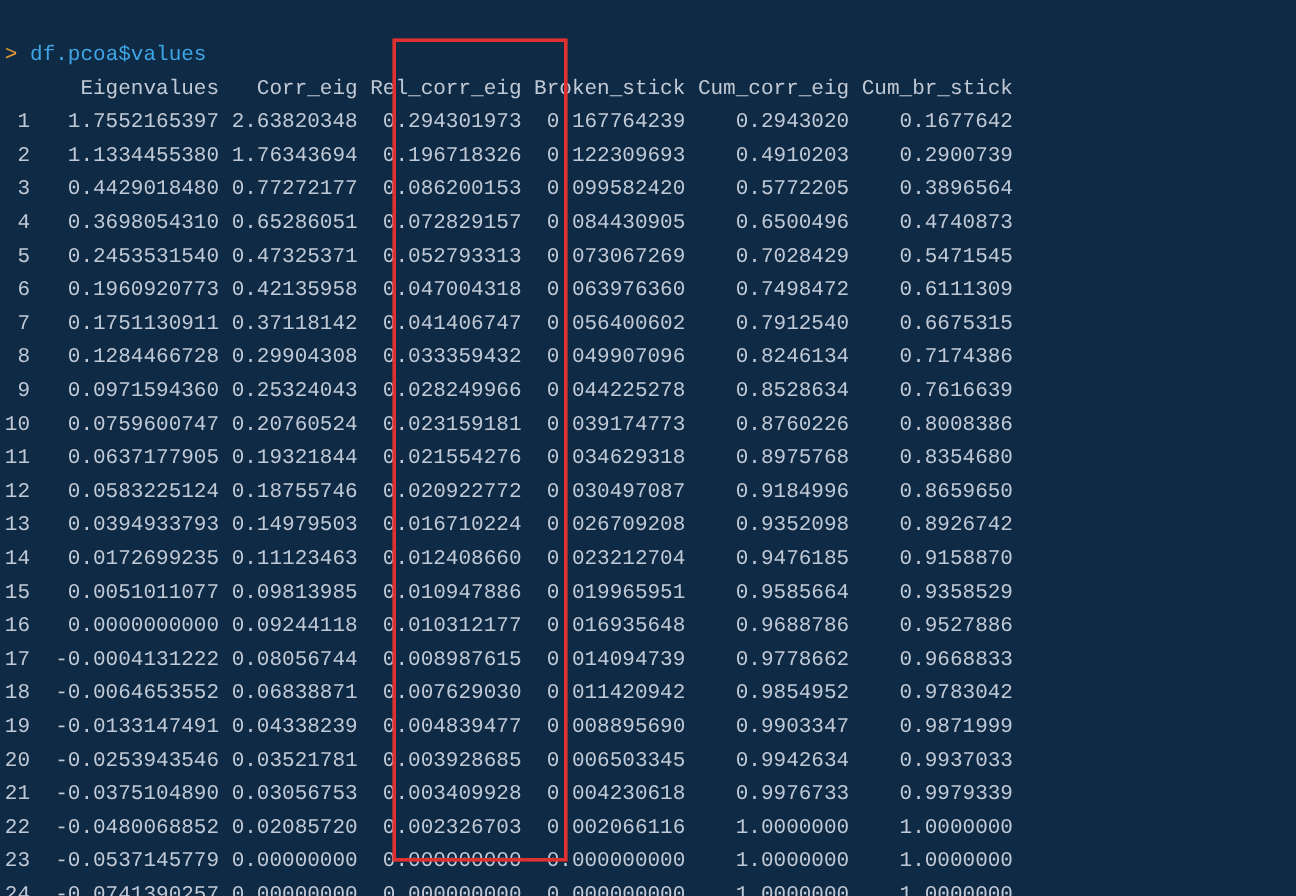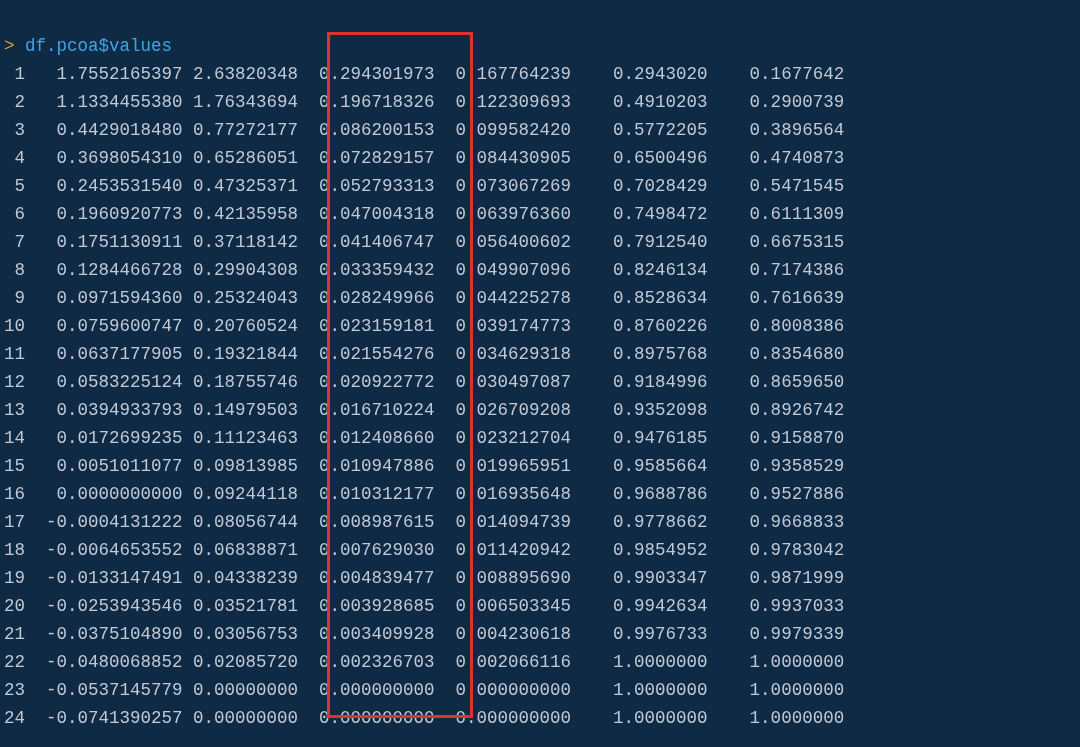--- a/index.html
+++ b/index.html
@@ -26,21 +26,21 @@
     position: absolute;
     border: 3px solid #e03131;
     pointer-events: none;
   }
 </style>
 </head>
 <body>
 
 <div class="console">
 <span class="prompt-line"><span class="prompt-sym">&gt;</span> <span class="prompt-cmd">df.pcoa$values</span></span>
-<span id="rows-container"> 1   1.7552165397 2.63820348  0.294301973  0.167764239    0.2943020    0.1677642
+<span id="hdr" class="hdr-row">      Eigenvalues   Corr_eig Rel_corr_eig Broken_stick Cum_corr_eig Cum_br_stick</span><span id="rows-container"> 1   1.7552165397 2.63820348  0.294301973  0.167764239    0.2943020    0.1677642
  2   1.1334455380 1.76343694  0.196718326  0.122309693    0.4910203    0.2900739
  3   0.4429018480 0.77272177  0.086200153  0.099582420    0.5772205    0.3896564
  4   0.3698054310 0.65286051  0.072829157  0.084430905    0.6500496    0.4740873
  5   0.2453531540 0.47325371  0.052793313  0.073067269    0.7028429    0.5471545
  6   0.1960920773 0.42135958  0.047004318  0.063976360    0.7498472    0.6111309
  7   0.1751130911 0.37118142  0.041406747  0.056400602    0.7912540    0.6675315
  8   0.1284466728 0.29904308  0.033359432  0.049907096    0.8246134    0.7174386
  9   0.0971594360 0.25324043  0.028249966  0.044225278    0.8528634    0.7616639
 10   0.0759600747 0.20760524  0.023159181  0.039174773    0.8760226    0.8008386
 11   0.0637177905 0.19321844  0.021554276  0.034629318    0.8975768    0.8354680

